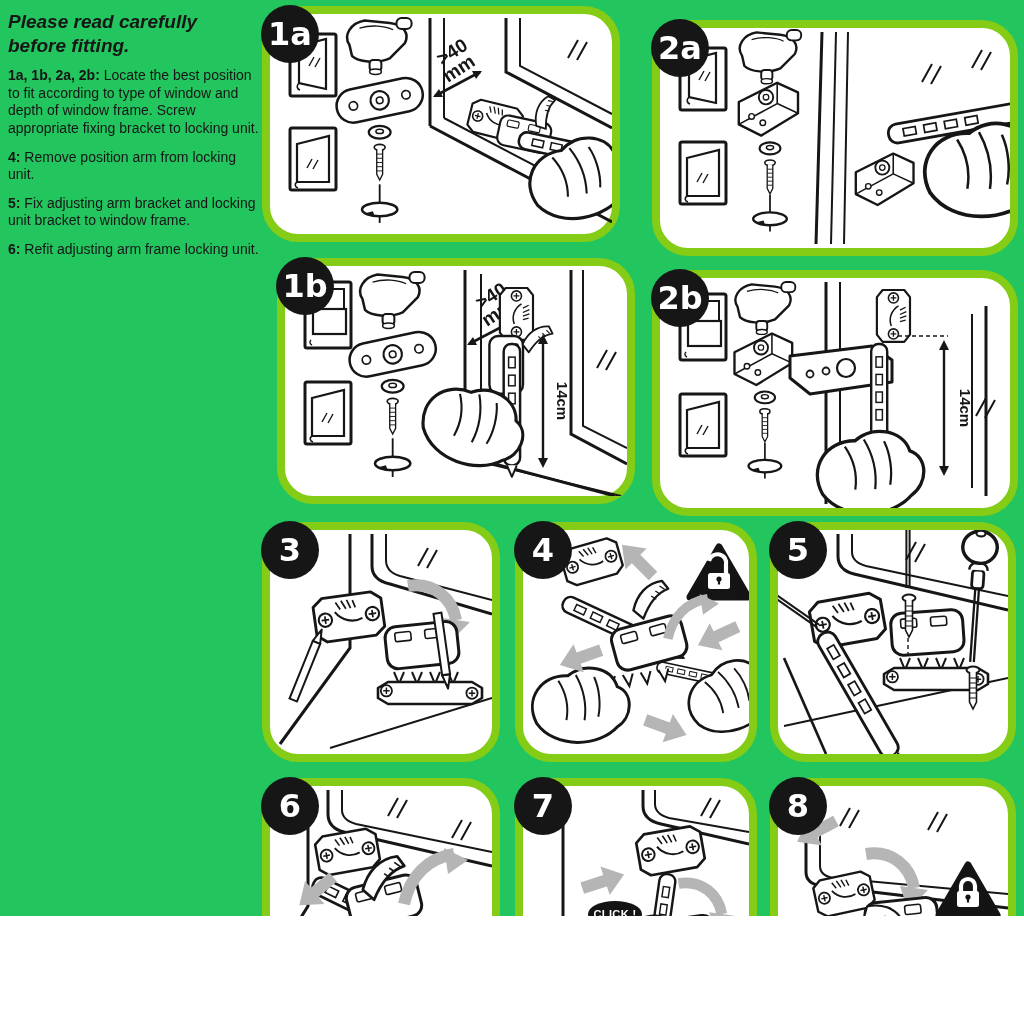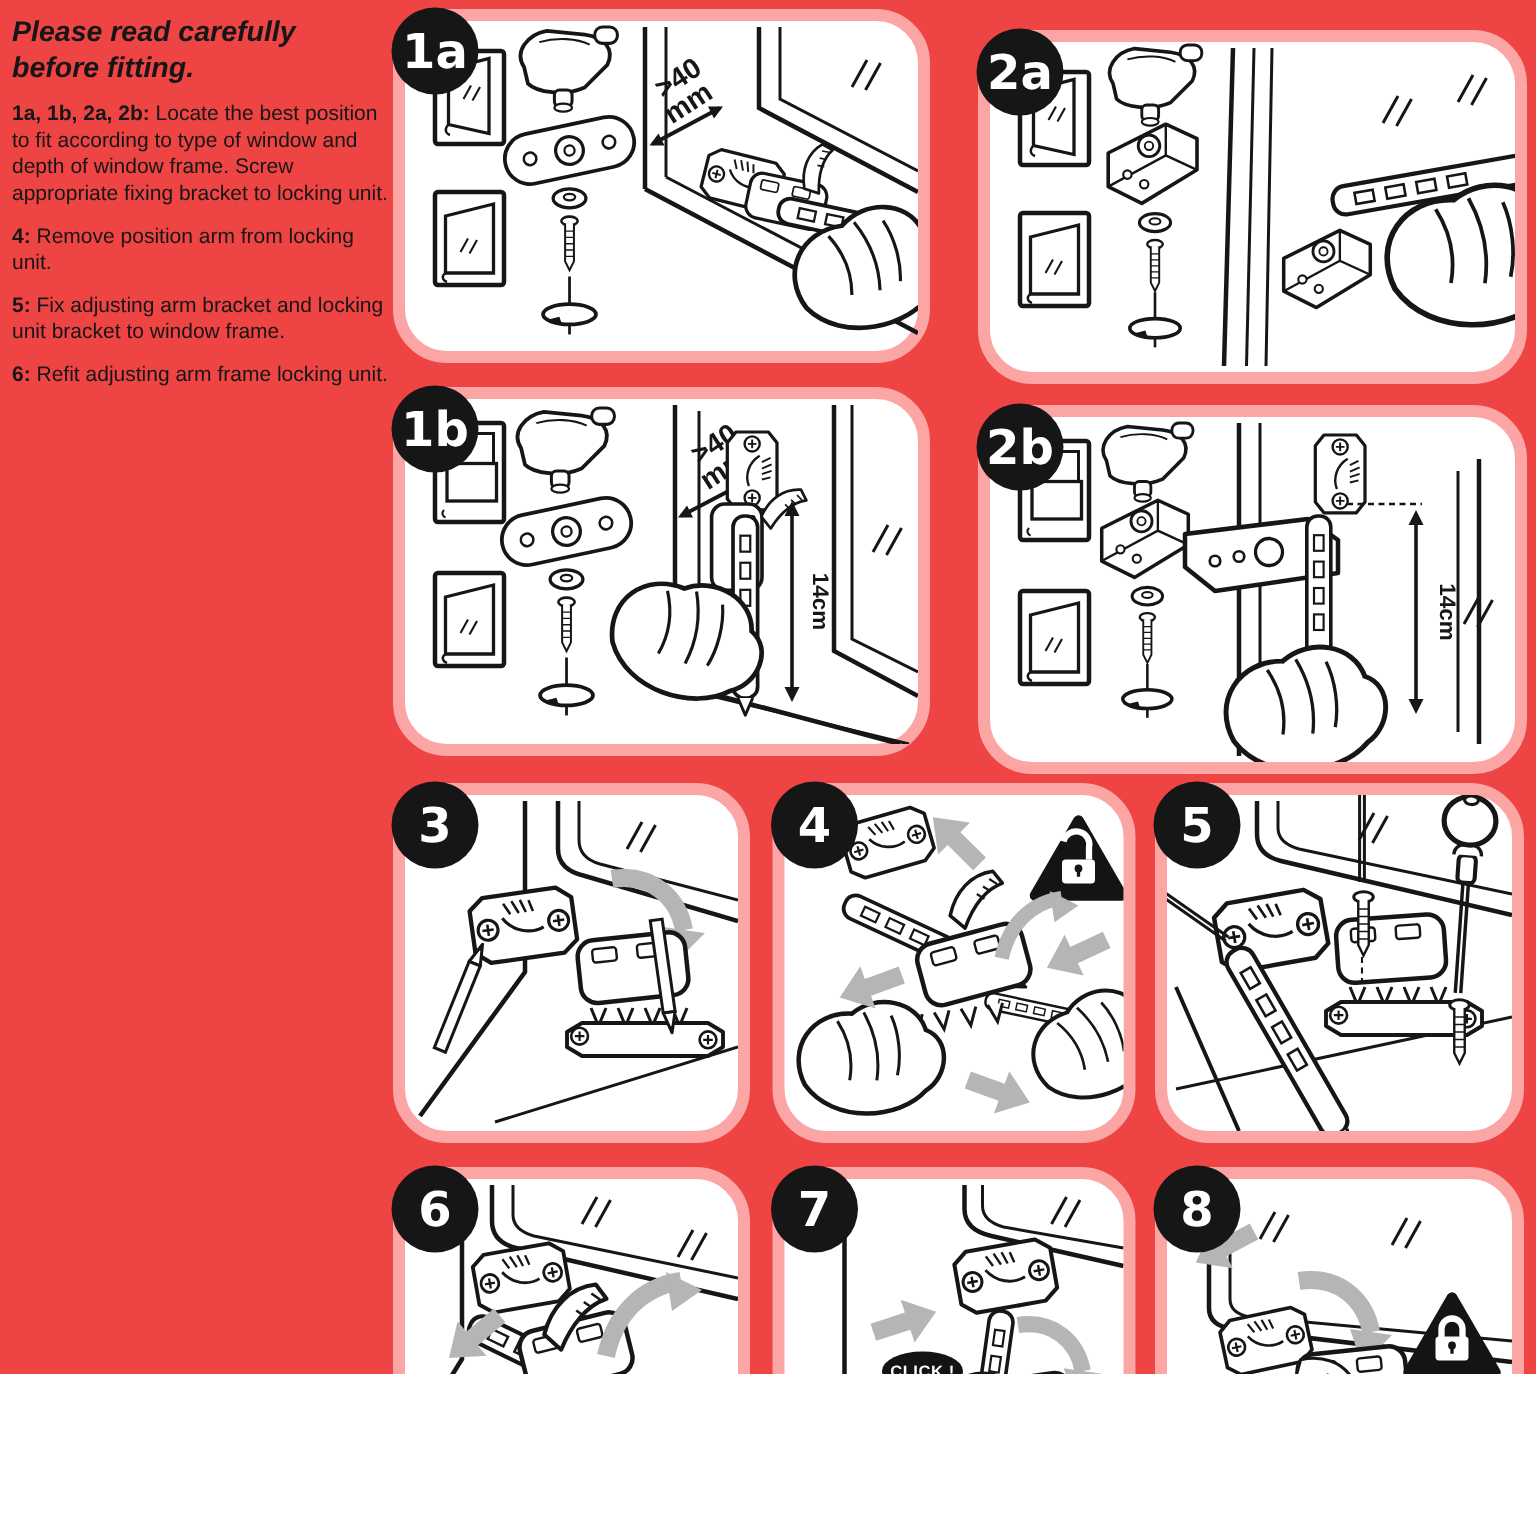--- a/index.html
+++ b/index.html
@@ -1,22 +1,22 @@
 <!DOCTYPE html>
 <html><head>
 <meta charset="utf-8">
 <style>
   html,body{margin:0;padding:0;background:#fff;}
-  .page{position:relative;width:1024px;height:916px;background:#ef4444;overflow:hidden;
+  .page{position:relative;width:1024px;height:916px;background:#22c55e;overflow:hidden;
         font-family:"Liberation Sans",sans-serif;color:#161616;}
   .instructions{position:absolute;left:8px;top:2px;width:252px;}
   .intro{font-style:italic;font-weight:bold;font-size:19px;line-height:1.24;margin:8px 0 10px 0;}
   .step{font-size:14px;line-height:1.26;margin:0 0 11px 0;}
   .step b{font-weight:bold;}
-  .panel{position:absolute;border:8px solid #fca5a5;border-radius:36px;background:#fff;box-sizing:border-box;}
+  .panel{position:absolute;border:8px solid #84cc16;border-radius:36px;background:#fff;box-sizing:border-box;}
   .panel svg{display:block;width:100%;height:100%;}
   .badge{position:absolute;top:-9px;left:-9px;width:58px;height:58px;background:#161616;border-radius:50%;
          display:flex;align-items:center;justify-content:center;z-index:3;}
   .badge span{color:#fff;font-weight:bold;font-size:32px;font-family:"DejaVu Sans","Liberation Sans",sans-serif;}
   svg text{font-family:"Liberation Sans","DejaVu Sans",sans-serif;fill:#161616;}
   .dim{font-size:19px;font-weight:bold;}
   .dim-sm{font-size:15px;font-weight:bold;}
   .click-text{font-size:11px;font-weight:bold;fill:#ffffff;letter-spacing:.4px;}
   .hidden-defs{position:absolute;width:0;height:0;overflow:hidden;}
 </style>
@@ -260,21 +260,21 @@
         <g transform="translate(226 92) rotate(-10) scale(0.95)">
             <use href="#arm"></use>
           </g>
         <g transform="translate(258 98) rotate(-6) scale(1.25)">
             <use href="#hand"></use>
           </g>
       </g>
     </svg>
   </section>
 
-  <section class="panel" style="left:262px;top:258px;width:358px;height:246px;">
+  <section class="panel" style="left:277px;top:258px;width:358px;height:246px;">
     <div class="badge">
         <span>1b</span>
       </div>
     <svg viewBox="0 0 342 230">
       <g>
         <use href="#win-sash" x="20" y="16"></use>
         <use href="#win-tophung" x="20" y="116"></use>
       </g>
       <g transform="translate(64 6) scale(0.84)">
           <use href="#exploded-flat"></use>

